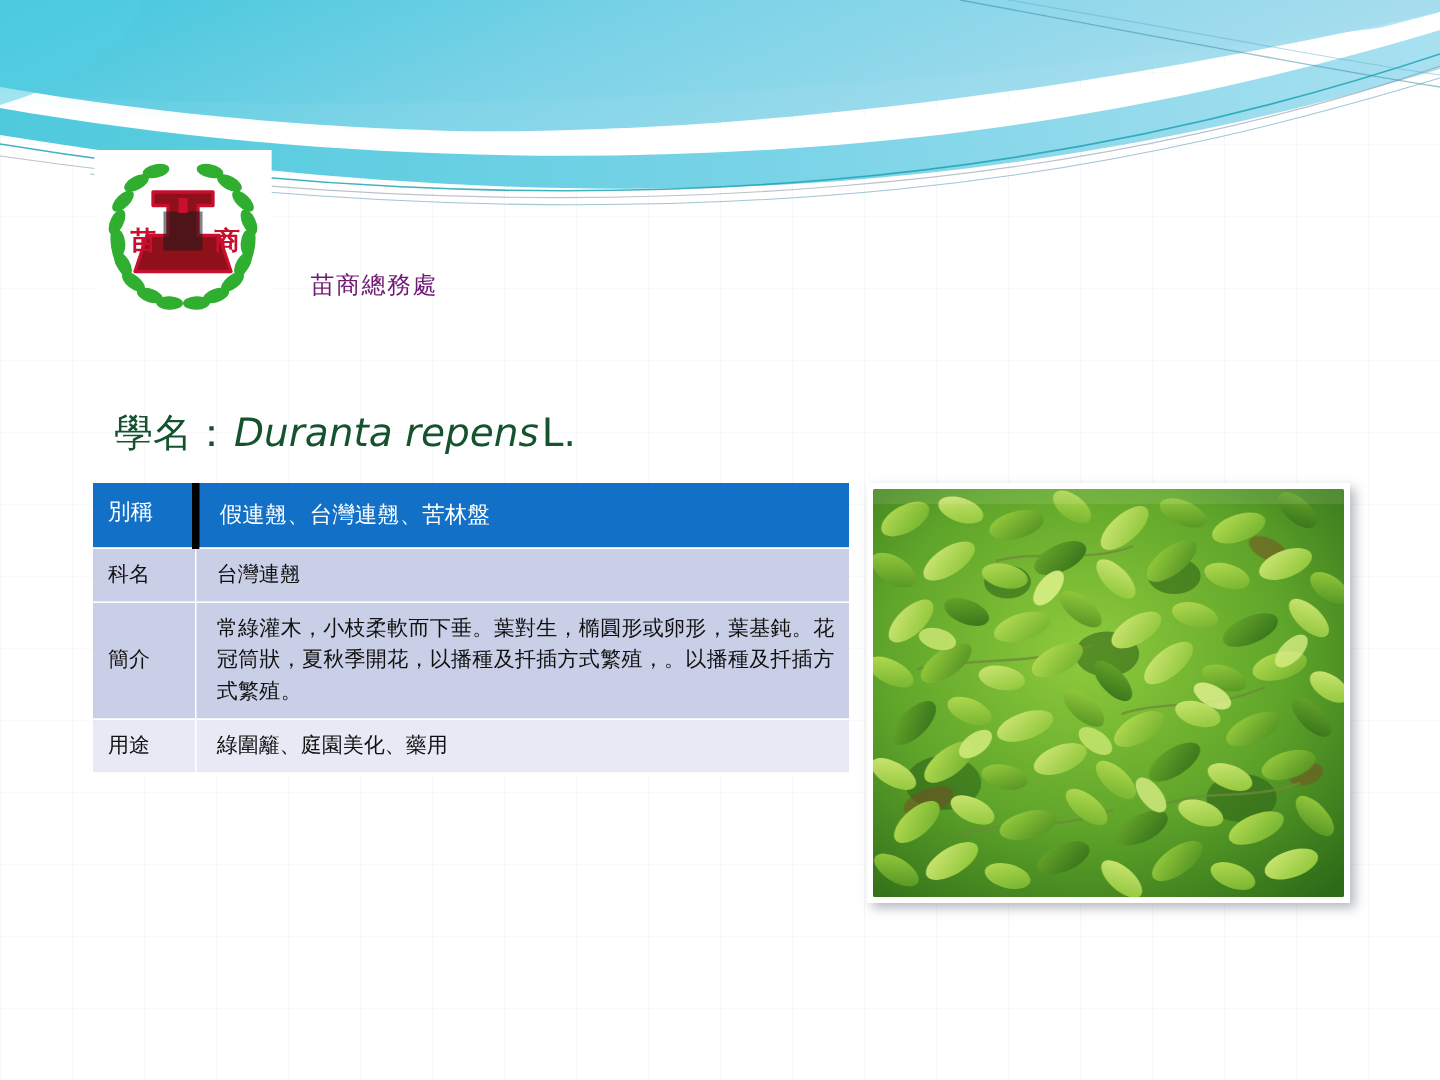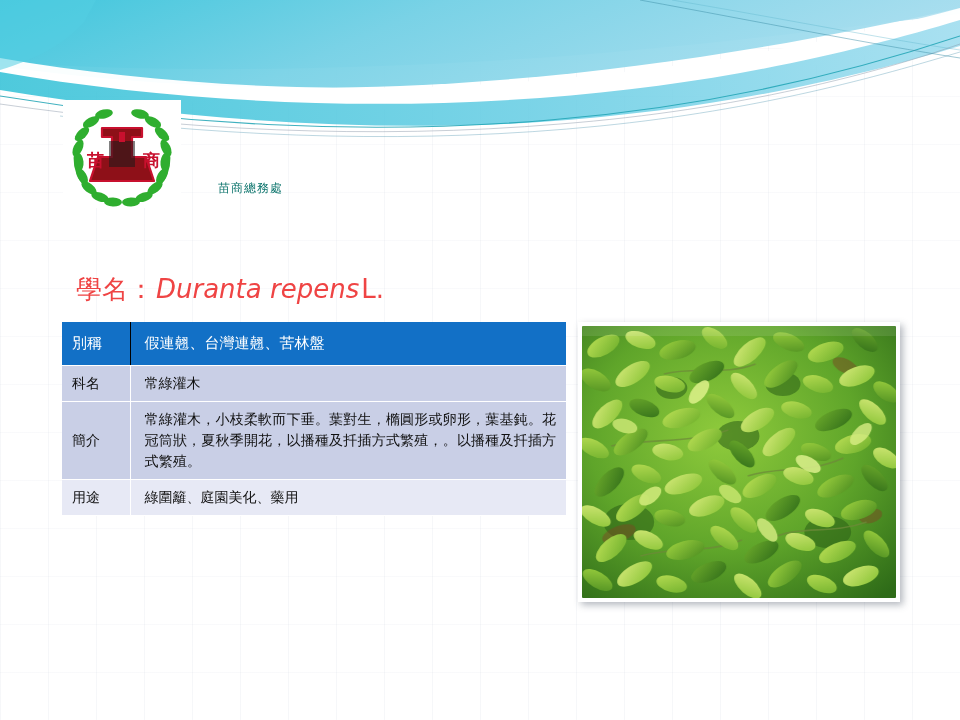--- a/index.html
+++ b/index.html
@@ -23,34 +23,34 @@
       linear-gradient(to bottom, rgba(170,180,200,.07) 1px, transparent 1px);
     background-size:48px 48px;
     pointer-events:none;
   }
 
   
   .logo{position:absolute;left:63px;top:100px;width:118px;height:108px;background:#ffffff;}
   .logo svg{display:block;}
 
   .org-name{
-    position:absolute;left:218px;top:180px;
+    position:absolute;left:207px;top:180px;
     font-family:"DejaVu Serif","Liberation Serif",serif;
-    font-size:12px;color:#0f766e;letter-spacing:1px;white-space:nowrap;
+    font-size:16px;color:#701a75;letter-spacing:1px;white-space:nowrap;
   }
 
   
   .title{
     position:absolute;left:76px;top:230px;
     font-size:33px;line-height:1.16;color:#1a1a1a;
     letter-spacing:1px;white-space:nowrap;
   }
   .subtitle{
     position:absolute;left:76px;top:274px;
-    font-size:26px;line-height:1.2;color:#ef4444;white-space:nowrap;
+    font-size:26px;line-height:1.2;color:#14532d;white-space:nowrap;
   }
   .subtitle .sci{font-style:italic;padding:0 2px;}
   .subtitle .auth{font-style:normal;}
 
   
   .info-table{
     position:absolute;left:62px;top:322px;width:504px;
     border-collapse:collapse;table-layout:fixed;
   }
   .info-table col.c1{width:68px;}
@@ -60,21 +60,21 @@
     font-family:"DejaVu Serif","Liberation Serif",serif;
     font-size:14px;color:#101010;
     padding:7px 8px 7px 14px;
     border-bottom:1px solid #ffffff;
     line-height:1.5;
   }
   .info-table tr.head td{
     background:#1270C6;color:#ffffff;font-size:15px;
     padding-top:10px;padding-bottom:10px;
   }
-  .info-table tr.head td.k{border-right:1px solid #000000;}
+  .info-table tr.head td.k{border-right:5px solid #000000;font-family:Liberation Mono, monospace;}
   .info-table tr.band td{background:#C9CFE6;}
   .info-table tr.alt  td{background:#E7E9F5;}
   .info-table td.k{
     border-right:1px solid #ffffff;
     padding-left:10px;padding-right:6px;
     white-space:nowrap;
   }
   .info-table tr.band td.k, .info-table tr.alt td.k{color:#101010;margin-left:48px;}
   .k-justify{
     display:block;width:48px;
@@ -200,21 +200,21 @@
         <col class="c1">
         <col class="c2">
       </colgroup>
     <tbody>
       <tr class="head">
         <td class="k">別稱</td>
         <td class="v">假連翹、台灣連翹、苦林盤</td>
       </tr>
       <tr class="band">
         <td class="k">科名</td>
-        <td class="v">常綠灌木</td>
+        <td class="v">台灣連翹</td>
       </tr>
       <tr class="band">
         <td class="k">簡介</td>
         <td class="v desc">常綠灌木，小枝柔軟而下垂。葉對生，橢圓形或卵形，葉基鈍。花冠筒狀，夏秋季開花，以播種及扦插方式繁殖，。以播種及扦插方式繁殖。</td>
       </tr>
       <tr class="alt">
         <td class="k">用途</td>
         <td class="v">綠圍籬、庭園美化、藥用</td>
       </tr>
     </tbody>

